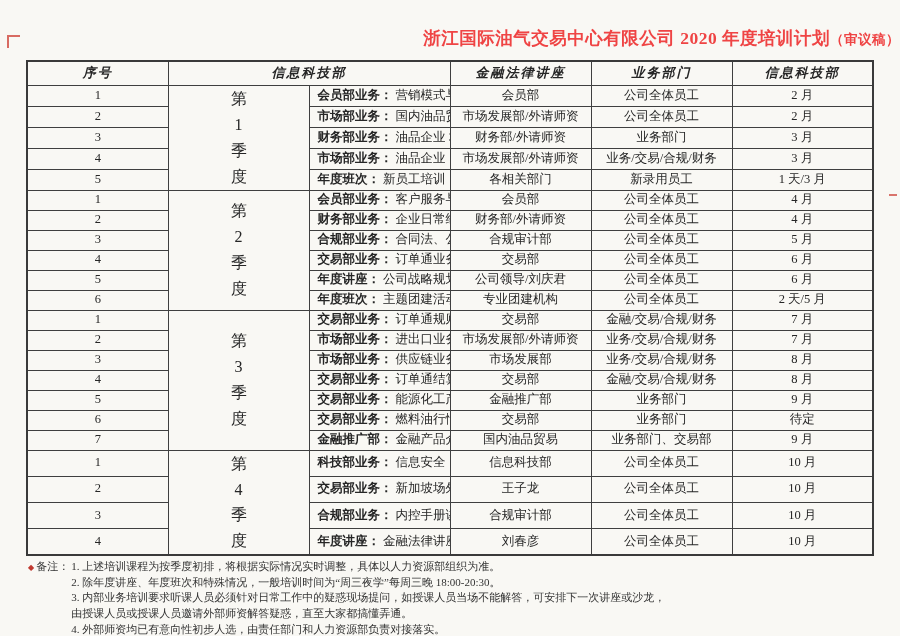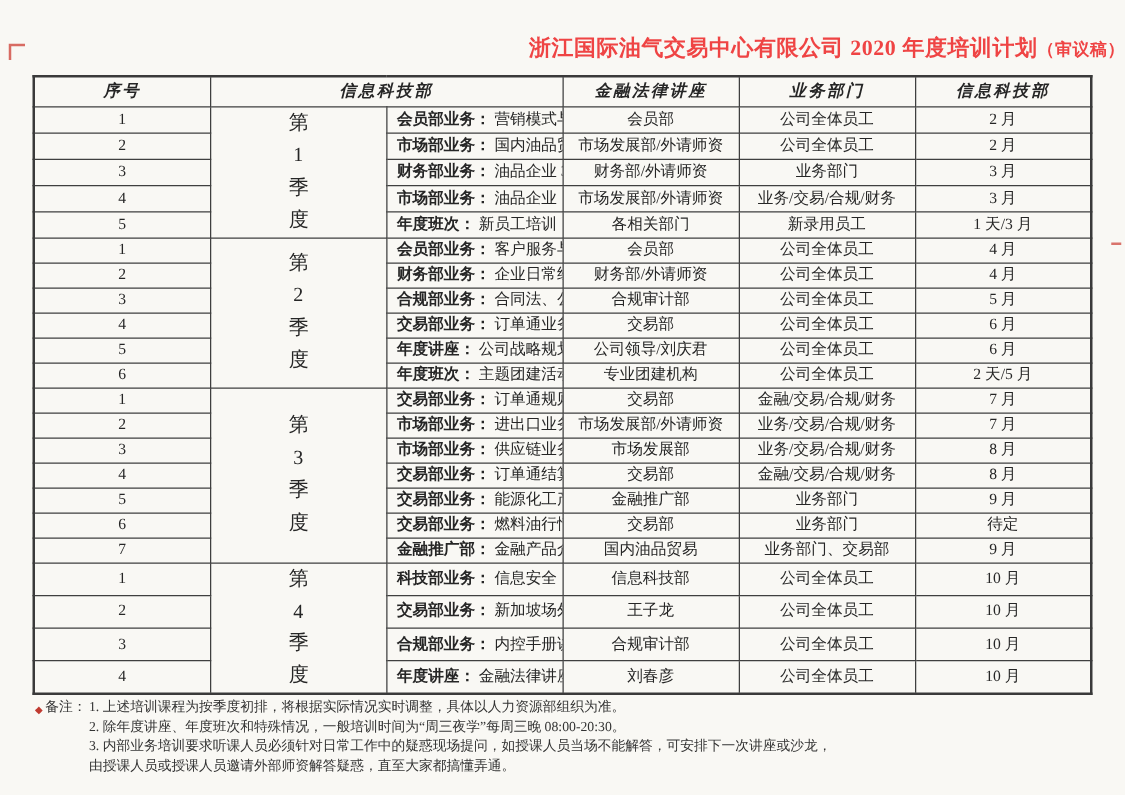--- a/index.html
+++ b/index.html
@@ -244,18 +244,19 @@
           <td class="c-time">10 月</td>
         </tr>
       </tbody>
   </table>
 
   <div class="notes">
     <span class="red-diamond">◆</span>
     <span class="notes-label">备注：</span>
     <div class="notes-items" id="notes-items">
         <div class="note-item">1. 上述培训课程为按季度初排，将根据实际情况实时调整，具体以人力资源部组织为准。</div>
-        <div class="note-item">2. 除年度讲座、年度班次和特殊情况，一般培训时间为“周三夜学”每周三晚 08:00-20:30。</div>
+        <div class="note-item">2. 除年度讲座、年度班次和特殊情况，一般培训时间为“周三夜学”每周三晚 18:00-20:30。</div>
         <div class="note-item">3. 内部业务培训要求听课人员必须针对日常工作中的疑惑现场提问，如授课人员当场不能解答，可安排下一次讲座或沙龙，
 由授课人员或授课人员邀请外部师资解答疑惑，直至大家都搞懂弄通。</div>
+        <div class="note-item">4. 外部师资均已有意向性初步人选，由责任部门和人力资源部负责对接落实。</div>
       </div>
   </div>
 </div>
 
 </body></html>

